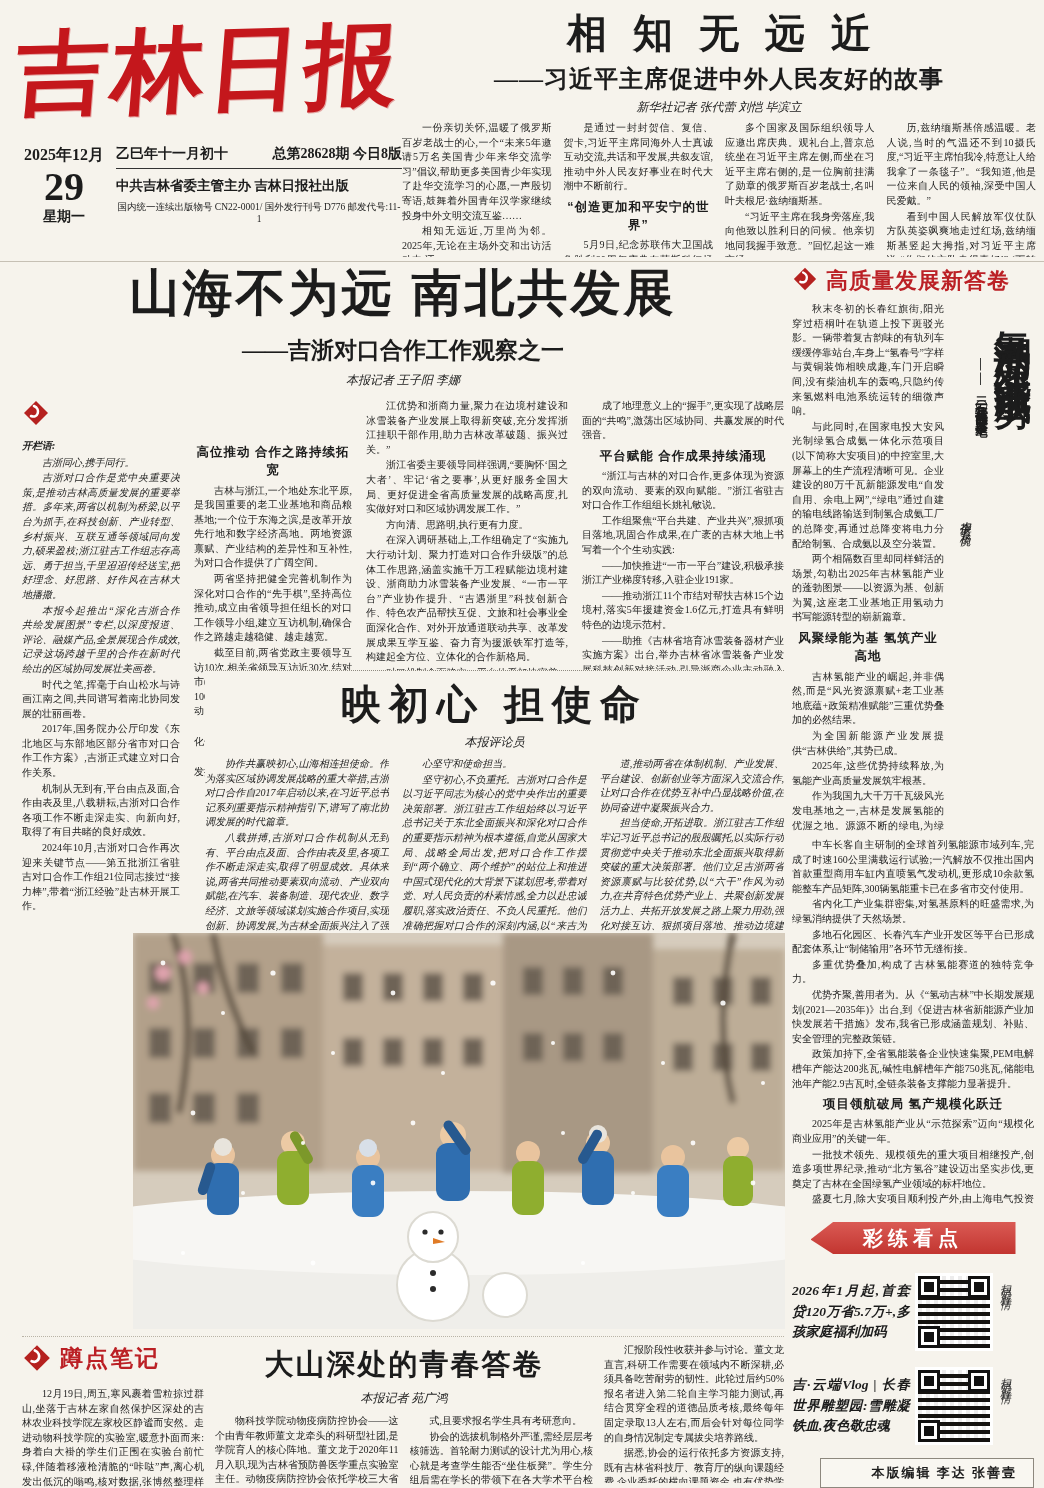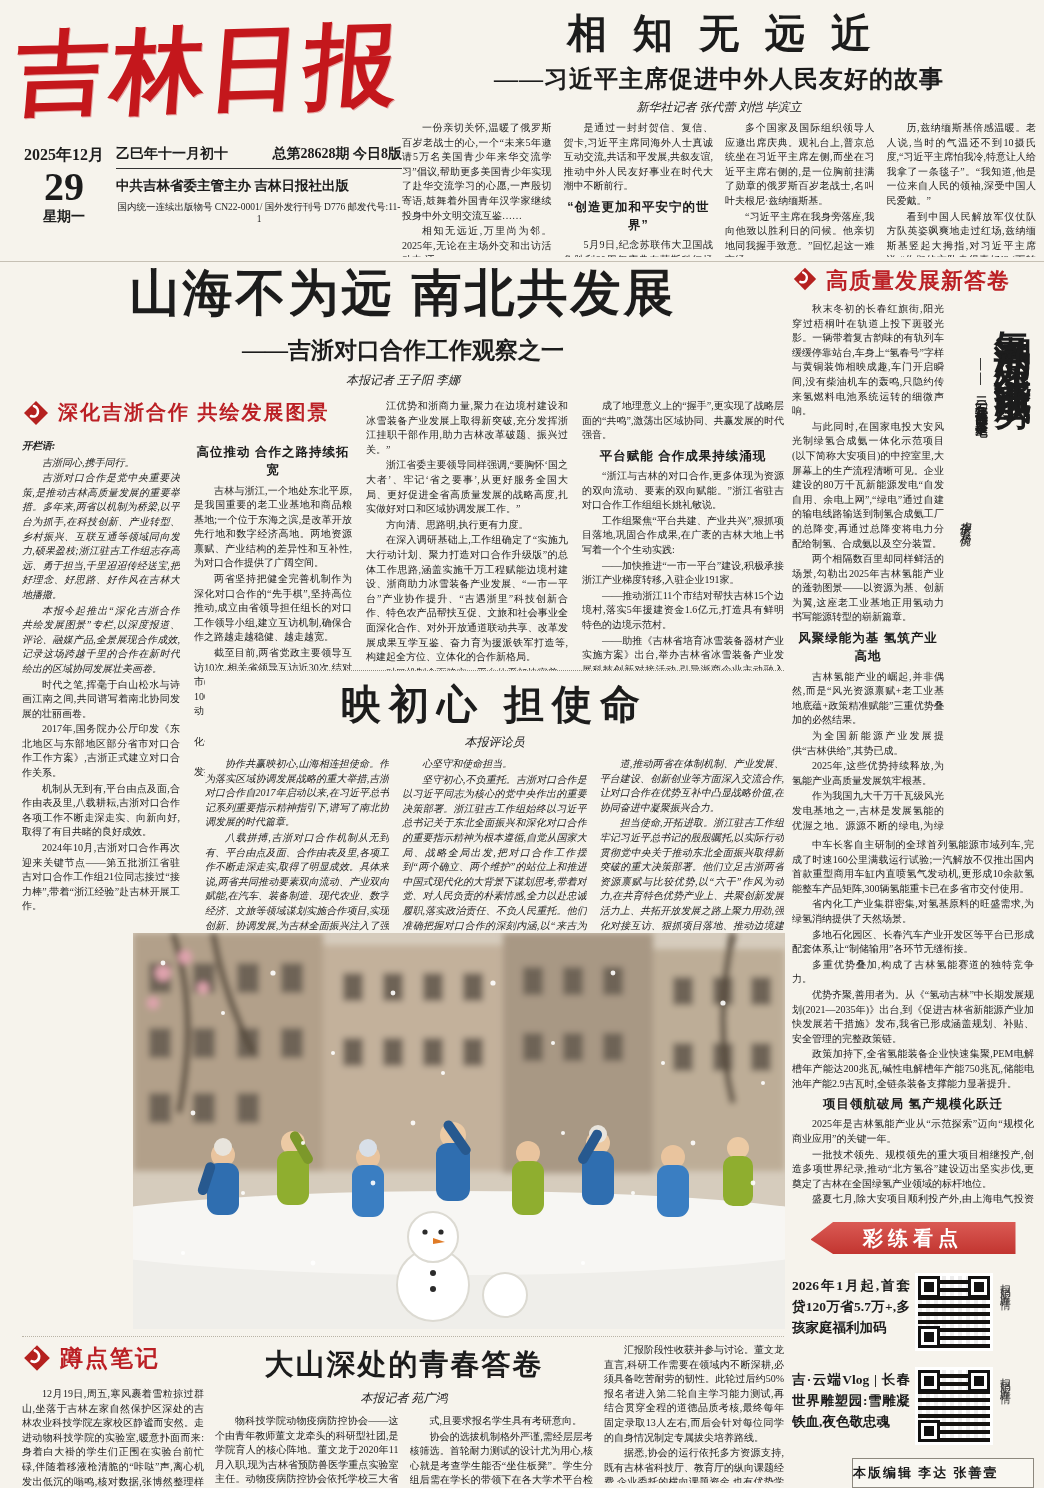--- a/index.html
+++ b/index.html
@@ -77,33 +77,33 @@
   .vby{font-style:italic;font-size:11px;padding-top:210px;letter-spacing:2px;}
   .hy-bottom{margin-top:4px;height:370px;overflow:hidden;}
   
   .caidian{position:absolute;left:792px;top:1222px;width:242px;height:266px;
            display:flex;flex-direction:column;overflow:hidden;}
   .cd-banner{align-self:center;width:205px;height:32px;line-height:32px;text-align:center;
              color:#fff;font-weight:900;font-size:20px;letter-spacing:5px;
              font-family:"Liberation Sans",sans-serif;
              background:linear-gradient(#da5a54,#c23530);
              clip-path:polygon(0 55%,11% 0,100% 0,100% 100%,11% 100%);}
-  .cd-item{display:flex;align-items:flex-start;gap:8px;margin-top:22px;}
+  .cd-item{display:flex;align-items:center;gap:8px;margin-top:22px;font-style:italic;}
   .cd-text{width:118px;font-weight:bold;font-size:13.5px;line-height:1.55;text-align:justify;}
   .qr{position:relative;width:72px;height:72px;flex:0 0 auto;background:
       repeating-linear-gradient(0deg,#14120f 0 4px,rgba(255,255,255,.92) 4px 8px),
       repeating-linear-gradient(90deg,#14120f 0 4px,#fff 4px 8px);
       outline:3px solid #fff;}
   .finder{position:absolute;width:16px;height:16px;border:3px solid #111;background:#fff;}
   .finder::after{content:"";position:absolute;inset:3px;background:#111;}
   .f-tl{left:0;top:0;} .f-tr{right:0;top:0;} .f-bl{left:0;bottom:0;}
   .scan{writing-mode:vertical-rl;font-size:10.5px;letter-spacing:3px;color:#333;height:72px;}
   .editorbox{margin-top:auto;align-self:flex-end;width:180px;border:1px solid #8d887e;
-             background:#f9f7f1;text-align:left;font-weight:bold;font-size:13px;
-             padding:5px 0;letter-spacing:2px;}
+             background:#f9f7f1;text-align:right;font-weight:bold;font-size:13px;
+             padding:5px 16px;letter-spacing:2px;}
   
   .photo{position:absolute;left:133px;top:933px;width:652px;height:396px;overflow:hidden;
          background:#d8cfc2;}
   .photocap{position:absolute;left:22px;top:1080px;width:106px;font-size:10px;line-height:1.55;
             font-weight:bold;font-style:italic;text-align:justify;}
   .photocap .credit{margin-top:8px;text-indent:0;}
   
   .dundian{position:absolute;left:22px;top:1336px;width:762px;height:152px;overflow:hidden;
            border-top:1px dotted #b9b3a6;padding-top:6px;}
   .dd-flex{display:flex;gap:11px;}
@@ -177,21 +177,20 @@
     <div class="ms-title">山海不为远 南北共发展</div>
     <div class="ms-sub">——吉浙对口合作工作观察之一</div>
     <div class="byline ms-by">本报记者 王子阳 李娜</div>
     <div class="ms-body">
       <div class="ms-left">
         <div class="badge">
           <svg width="28" height="28" viewBox="0 0 28 28">
             <path d="M14 2 26 14 14 26 2 14Z" fill="#b5211f"></path>
             <path d="M9 17c7 3 10-7 3-10" stroke="#fff" stroke-width="2.6" fill="none" stroke-linecap="round"></path>
           </svg>
-          <span class="badge-text">深化吉浙合作 共绘发展图景</span>
         </div>
         <div class="ms-leftcols">
           <div class="tcol kai">
             <p class="para intro-label">开栏语:</p>
             <div>
                 <p class="para">吉浙同心,携手同行。</p>
                 <p class="para">吉浙对口合作是党中央重要决策,是推动吉林高质量发展的重要举措。多年来,两省以机制为桥梁,以平台为抓手,在科技创新、产业转型、乡村振兴、互联互通等领域同向发力,硕果盈枝;浙江驻吉工作组志存高远、勇于担当,千里迢迢传经送宝,把好理念、好思路、好作风在吉林大地播撒。</p>
                 <p class="para">本报今起推出“深化吉浙合作 共绘发展图景”专栏,以深度报道、评论、融媒产品,全景展现合作成效,记录这场跨越千里的合作在新时代绘出的区域协同发展壮美画卷。</p>
               </div>
             <div style="font-style:normal">

